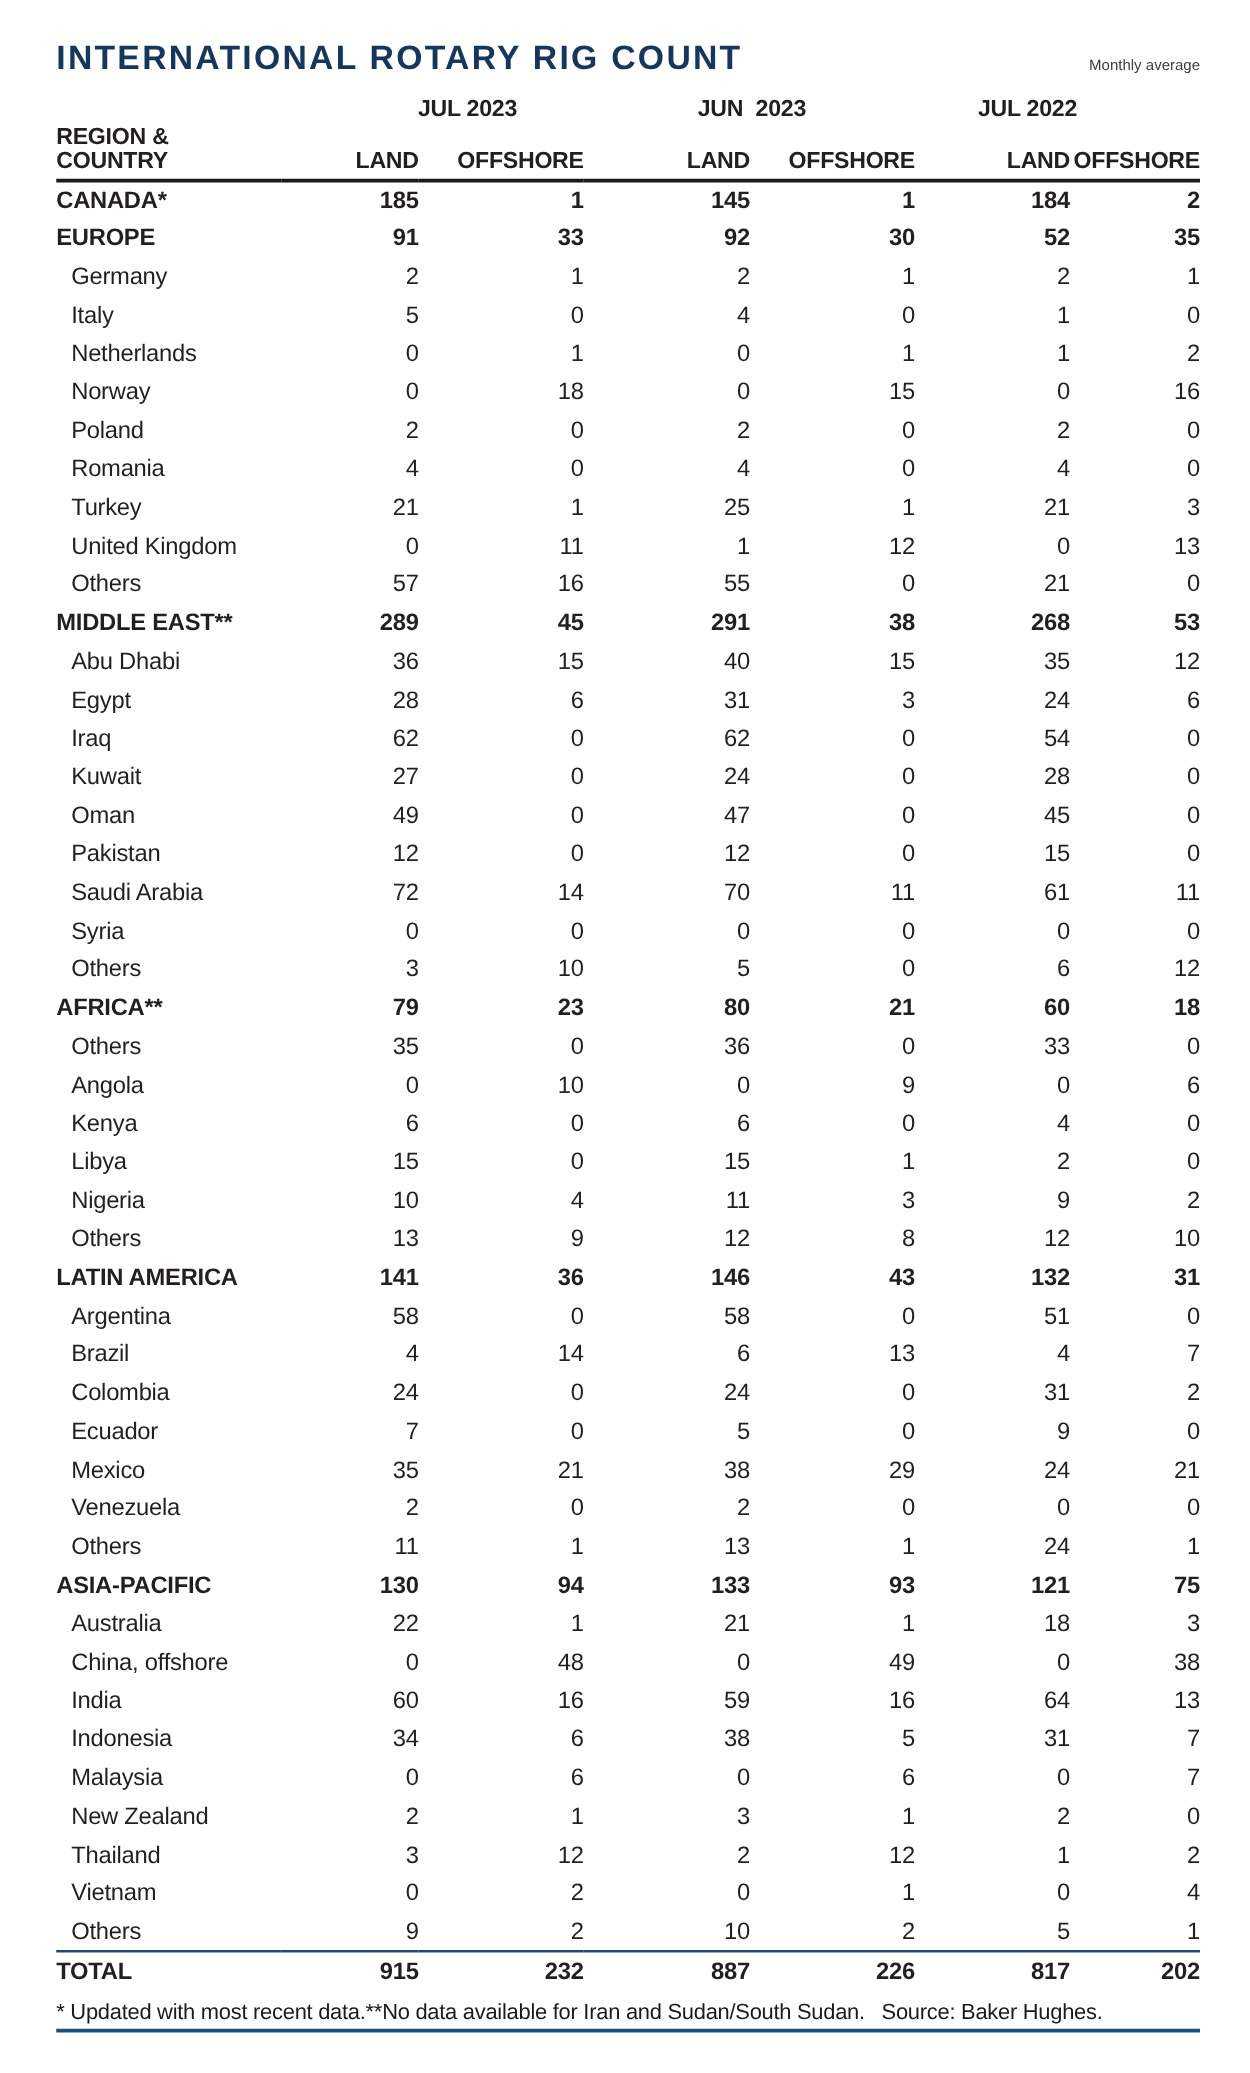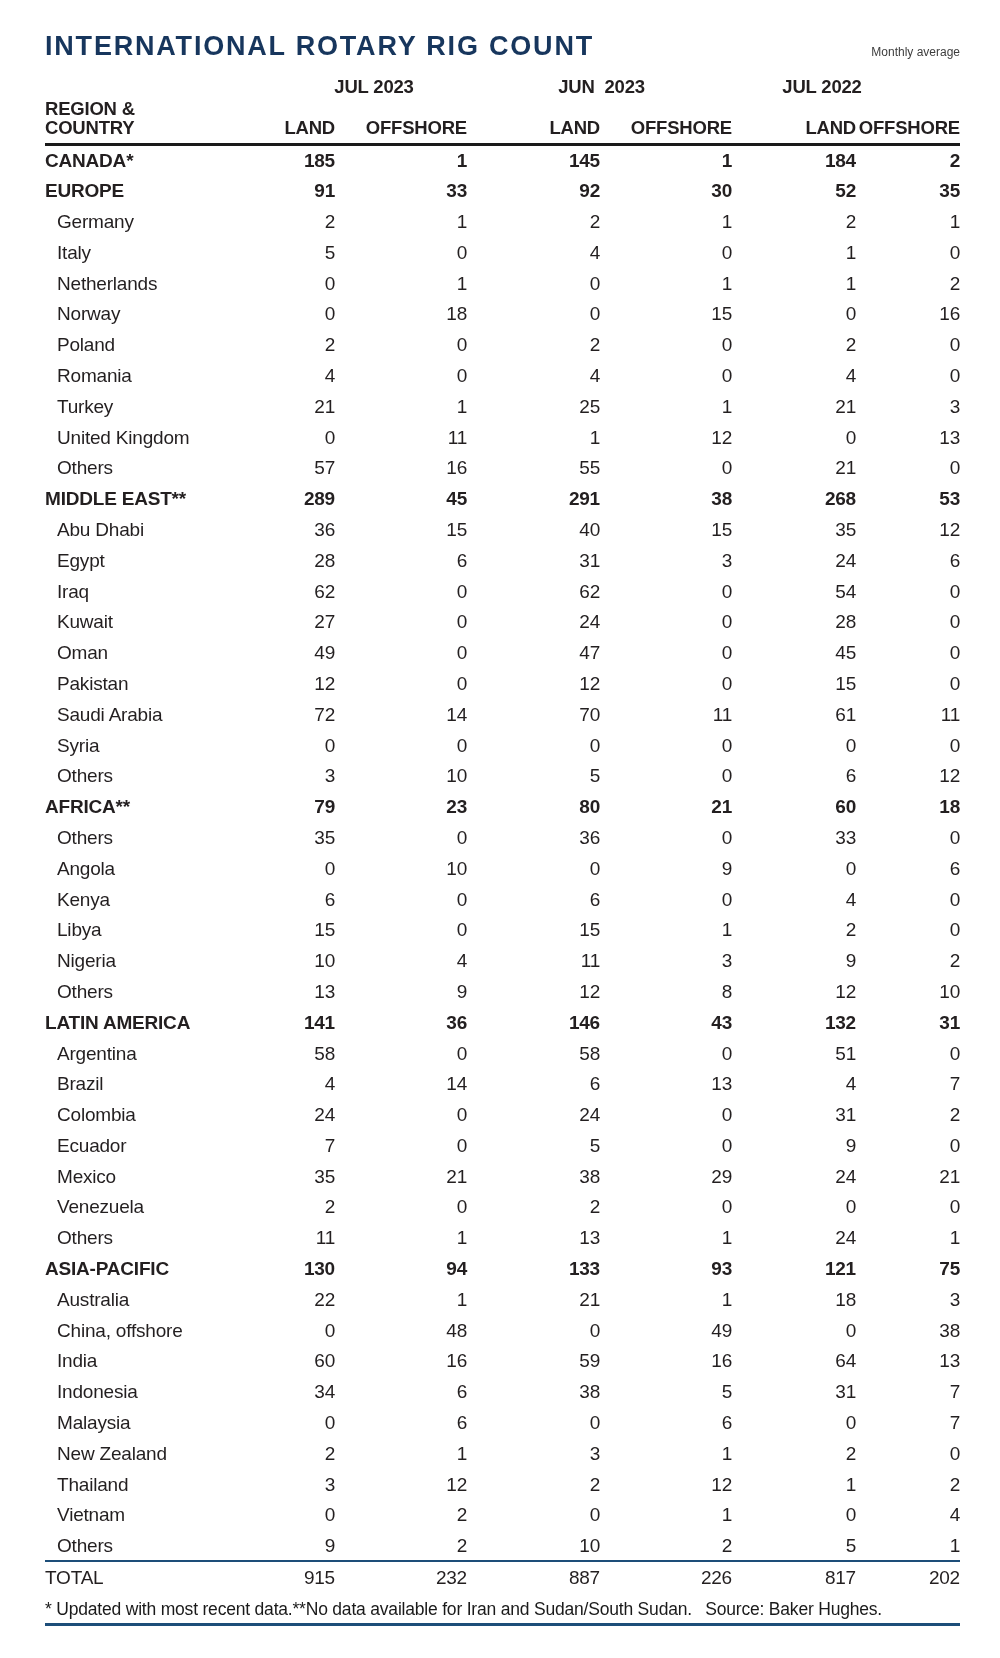--- a/index.html
+++ b/index.html
@@ -30,21 +30,21 @@
   .month-row .g2 { left: 2px; }
   .month-row .g3 { left: -24px; }
   .subhead th { height: 32px; padding-bottom: 6px; border-bottom: 3px solid #1a1a1a; font-size: 18.5px; }
   .subhead .region { text-align: left; }
   th.num, td.num { text-align: right; }
   tbody td { height: 30.8px; vertical-align: middle; }
   tbody td.region { text-align: left; white-space: nowrap; }
   tbody tr:not(.section) td.region { padding-left: 12px; }
   tbody tr.section td { font-weight: bold; }
   tfoot td {
-    height: 31px; vertical-align: middle; font-weight: normal;
+    height: 31px; vertical-align: middle; font-weight: bold;
     border-top: 2.5px solid #1d4e79;
     margin-left: 35px;
   }
 
   
   .footnote {
     width: 915px; display: flex; justify-content: space-between;
     margin-top: 7px; font-size: 17.5px; letter-spacing: -0.2px; line-height: 1.2; color: #1a1a1a;
   }
   .footnote .source { padding-right: 78px; white-space: nowrap; }

